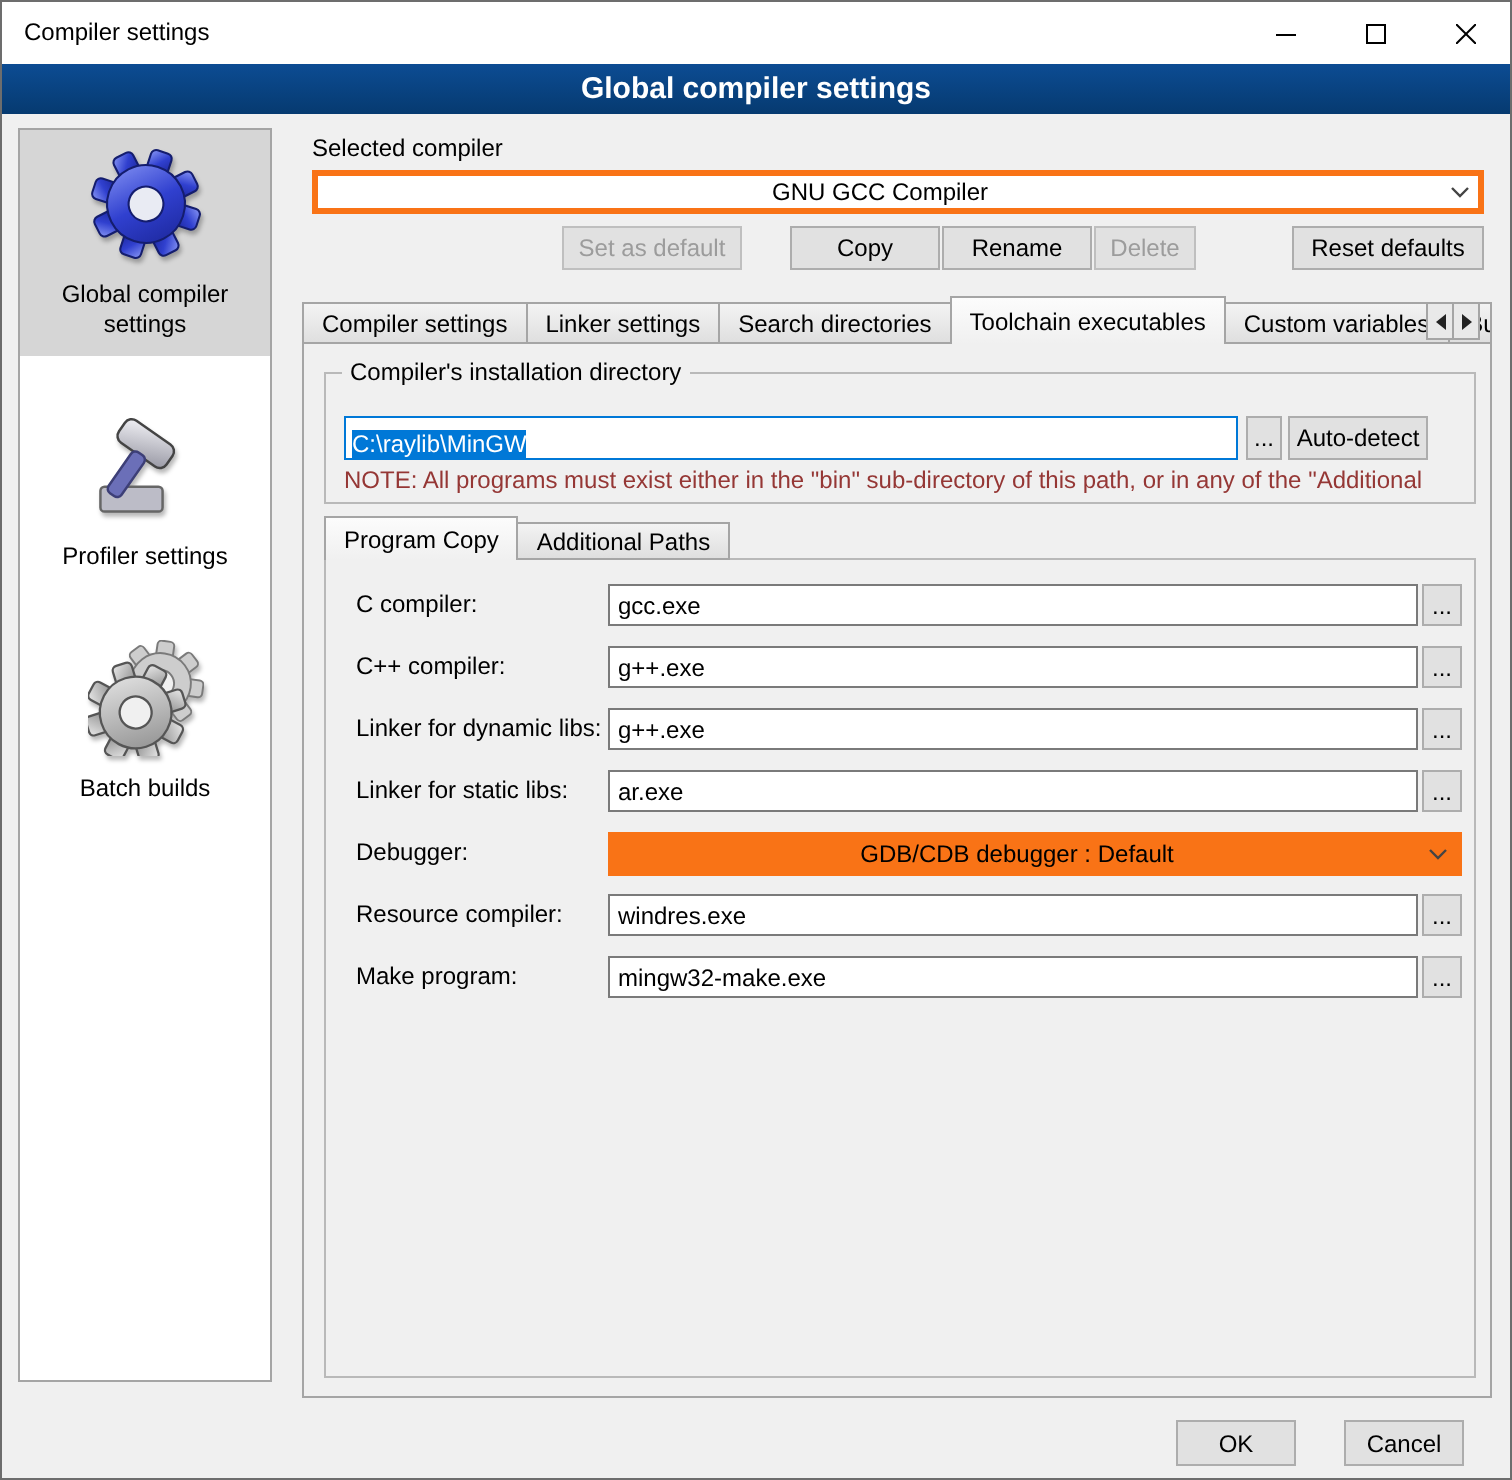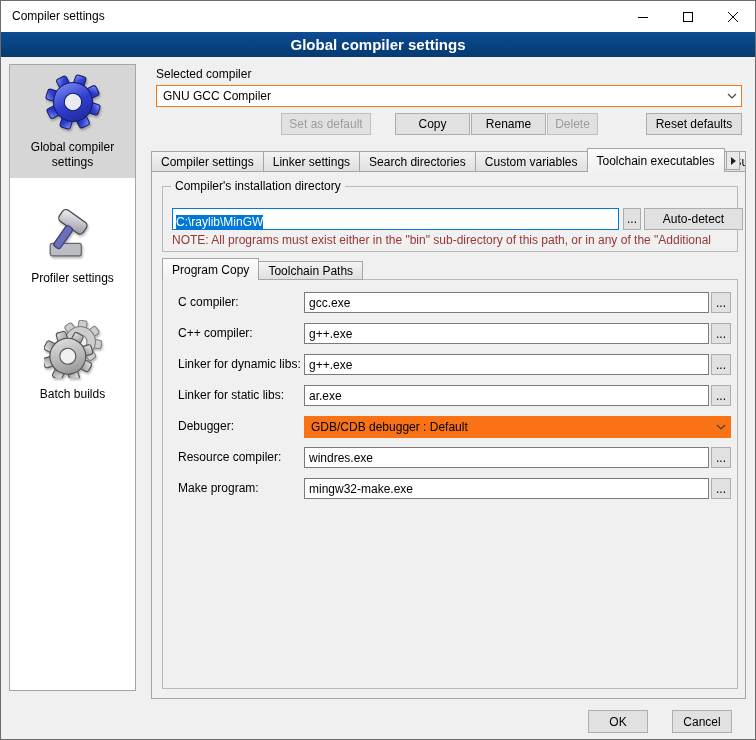--- a/index.html
+++ b/index.html
@@ -24,21 +24,21 @@
   .lb-item { padding:8px 3px 8px; }
   .lb-item.selected { background:#d6d6d6; }
   .lb-item + .lb-item { margin-top:18px; }
   .lb-icon { display:block; width:58px; height:58px; margin:0 auto 9px; filter:drop-shadow(1px 2px 1px rgba(0,0,0,.28)); }
   .lb-label { text-align:center; line-height:15px; }
 
   
   .static { position:absolute; }
   .btn { position:absolute; background:#e1e1e1; border:1px solid #adadad; font:inherit; text-align:center; }
   .btn.disabled { color:#9c9c9c; border-color:#bfbfbf; }
-  .combo { position:absolute; background:#fff; border:1px solid #f97316; display:flex; align-items:center; }
+  .combo { position:absolute; background:#fff; border:3px solid #f97316; display:flex; align-items:center;text-align:center; }
   .combo.gray { background:#f97316; }
   .combo-text { flex:1; padding:0 6px; white-space:nowrap; overflow:hidden; }
   .combo-arrow { width:18px; align-self:stretch; display:flex; align-items:center; justify-content:center; }
   .tfield { position:absolute; height:21px; border:1px solid #7a7a7a; background:#fff; font:inherit; padding:3px 4px; }
 
   
   .tabbar { position:absolute; left:150px; top:147px; width:595px; height:24px; display:flex; align-items:flex-end; }
   .tab { height:21px; line-height:20px; padding:0 9px; background:linear-gradient(180deg,#f3f3f3,#dfdfdf);
          border:1px solid #a5a5a5; margin-left:-1px; white-space:nowrap; }
   .tab:first-child { margin-left:0; }
@@ -184,22 +184,22 @@
   <button class="btn disabled" style="left:280px; top:112px; width:90px; height:22px;">Set as default</button>
   <button class="btn" style="left:394px; top:112px; width:75px; height:22px;">Copy</button>
   <button class="btn" style="left:470px; top:112px; width:75px; height:22px;">Rename</button>
   <button class="btn disabled" style="left:546px; top:112px; width:51px; height:22px;">Delete</button>
   <button class="btn" style="left:645px; top:112px; width:96px; height:22px;">Reset defaults</button>
 
   <div class="tabbar">
     <div class="tab">Compiler settings</div>
     <div class="tab">Linker settings</div>
     <div class="tab">Search directories</div>
+    <div class="tab active">Toolchain executables</div>
     <div class="tab">Custom variables</div>
-    <div class="tab active">Toolchain executables</div>
     <div class="tab tab-clipped">Buil</div>
     <div class="tab-scroll">
       <button>
         <svg width="7" height="8">
             <path d="M6 0L1 4l5 4z" fill="#222"></path>
           </svg>
       </button>
       <button>
         <svg width="7" height="8">
             <path d="M1 0l5 4-5 4z" fill="#222"></path>
@@ -209,27 +209,27 @@
   </div>
 
   <div class="page">
 
     <div class="groupbox">
       <span class="groupbox-label">Compiler's installation directory</span>
       <div class="dirbox">
         <span class="sel">C:\raylib\MinGW</span>
       </div>
       <button class="gb-btn" style="left:460px; width:18px;">...</button>
-      <button class="gb-btn" style="left:481px; width:99px;">Auto-detect</button>
+      <button class="gb-btn" style="left:481px; width:70px;">Auto-detect</button>
       <div class="note">NOTE: All programs must exist either in the "bin" sub-directory of this path, or in any of the "Additional</div>
     </div>
 
     <div class="subtabbar">
       <div class="subtab active">Program Copy</div>
-      <div class="subtab">Toolchain Paths</div>
+      <div class="subtab">Additional Paths</div>
     </div>
 
     <div class="subpanel">
 
       <div class="frow" style="top:12px;">
         <span class="flabel">C compiler:</span>
         <input class="tfield" value="gcc.exe" style="">
         <button class="browse">...</button>
       </div>
 

